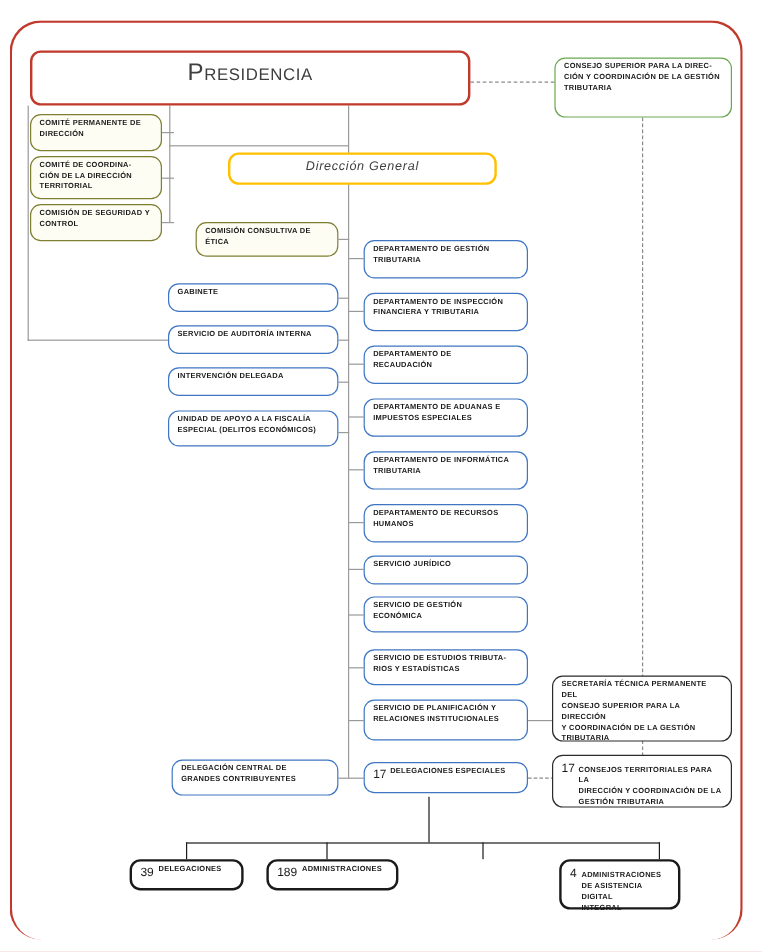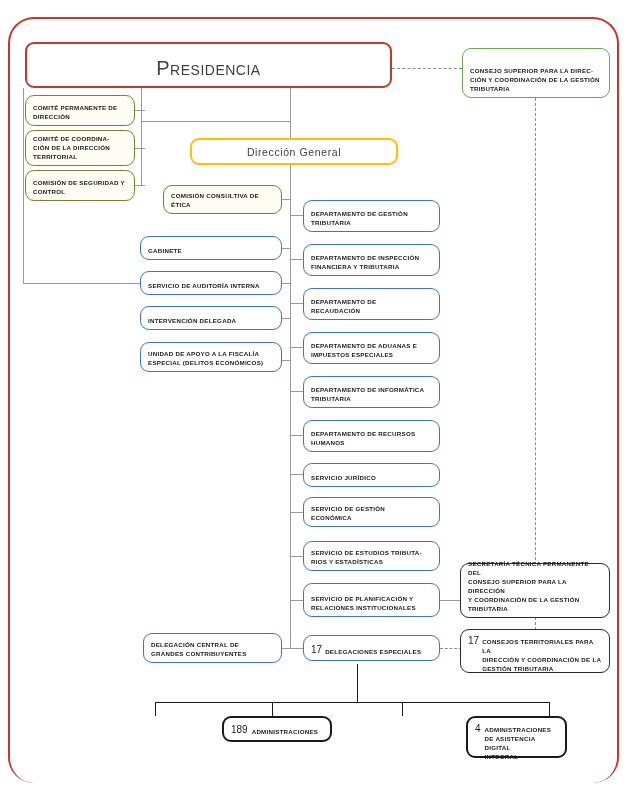--- a/index.html
+++ b/index.html
@@ -11,21 +11,21 @@
     position:absolute;left:8px;top:17px;width:611px;height:766px;
     border:2px solid #c0392b;border-radius:26px;
     border-bottom:none;
     box-sizing:border-box;
     pointer-events:none;
   }
 
   
   .node{
     position:absolute;box-sizing:border-box;
-    display:flex;align-items:flex-end;
+    display:flex;align-items:flex-start;
     border-radius:9px;background:#ffffff;
     padding:3px 7px;
     font-size:6.2px;letter-spacing:.25px;
     line-height:1.45;
     color:#1a1a1a;
     text-transform:uppercase;
     font-weight:bold;
   }
   .node span{display:block;}
 
@@ -121,21 +121,21 @@
   <div class="node n-red title-box t-presidencia" style="left:25px;top:42px;width:367px;height:46px;">
     <span>Presidencia</span>
   </div>
 
   <div class="node n-green" style="left:462px;top:48px;width:148px;height:50px;">
     <span class="pre" style="white-space:pre-line;">Consejo Superior para la      Direc-
 ción y Coordinación de la Gestión
 Tributaria</span>
   </div>
 
-  <div class="node n-yellow title-box t-direccion" style="left:190px;top:138px;width:208px;height:27px;">
+  <div class="node n-yellow title-box t-direccion" style="left:190px;top:127px;width:224px;height:27px;font-style:italic;">
     <span>Dirección General</span>
   </div>
 
   <div class="node n-olive" style="left:25px;top:95px;width:110px;height:31px;">
     <span style="white-space:pre-line;">Comité Permanente de
 Dirección</span>
   </div>
   <div class="node n-olive" style="left:25px;top:130px;width:110px;height:36px;">
     <span style="white-space:pre-line;">Comité de Coordina-
 ción de la Dirección
@@ -222,20 +222,24 @@
 Tributaria</span>
   </div>
 
   <div class="node n-gray" style="left:460px;top:629px;width:150px;height:44px;align-items:flex-start;padding-top:6px;">
     <span class="bignum" style="line-height:1.05;">17</span>
     <span class="smallcaps" style="margin-left:3px;white-space:pre-line;margin-top:2px;">Consejos Territoriales para  la
 Dirección y Coordinación de la
 Gestión Tributaria</span>
   </div>
 
+  <div class="node n-black" style="left:108px;top:716px;width:95px;height:26px;">
+    <span class="bignum">39</span>
+    <span class="smallcaps" style="margin-left:4px;">Delegaciones</span>
+  </div>
   <div class="node n-black" style="left:222px;top:716px;width:110px;height:26px;">
     <span class="bignum">189</span>
     <span class="smallcaps" style="margin-left:4px;">Administraciones</span>
   </div>
   <div class="node n-black" style="left:466px;top:716px;width:101px;height:42px;align-items:flex-start;padding-top:6px;">
     <span class="bignum" style="line-height:1.05;">4</span>
     <span class="smallcaps" style="margin-left:4px;white-space:pre-line;margin-top:2px;">Administraciones
 de Asistencia Digital
 Integral</span>
   </div>

